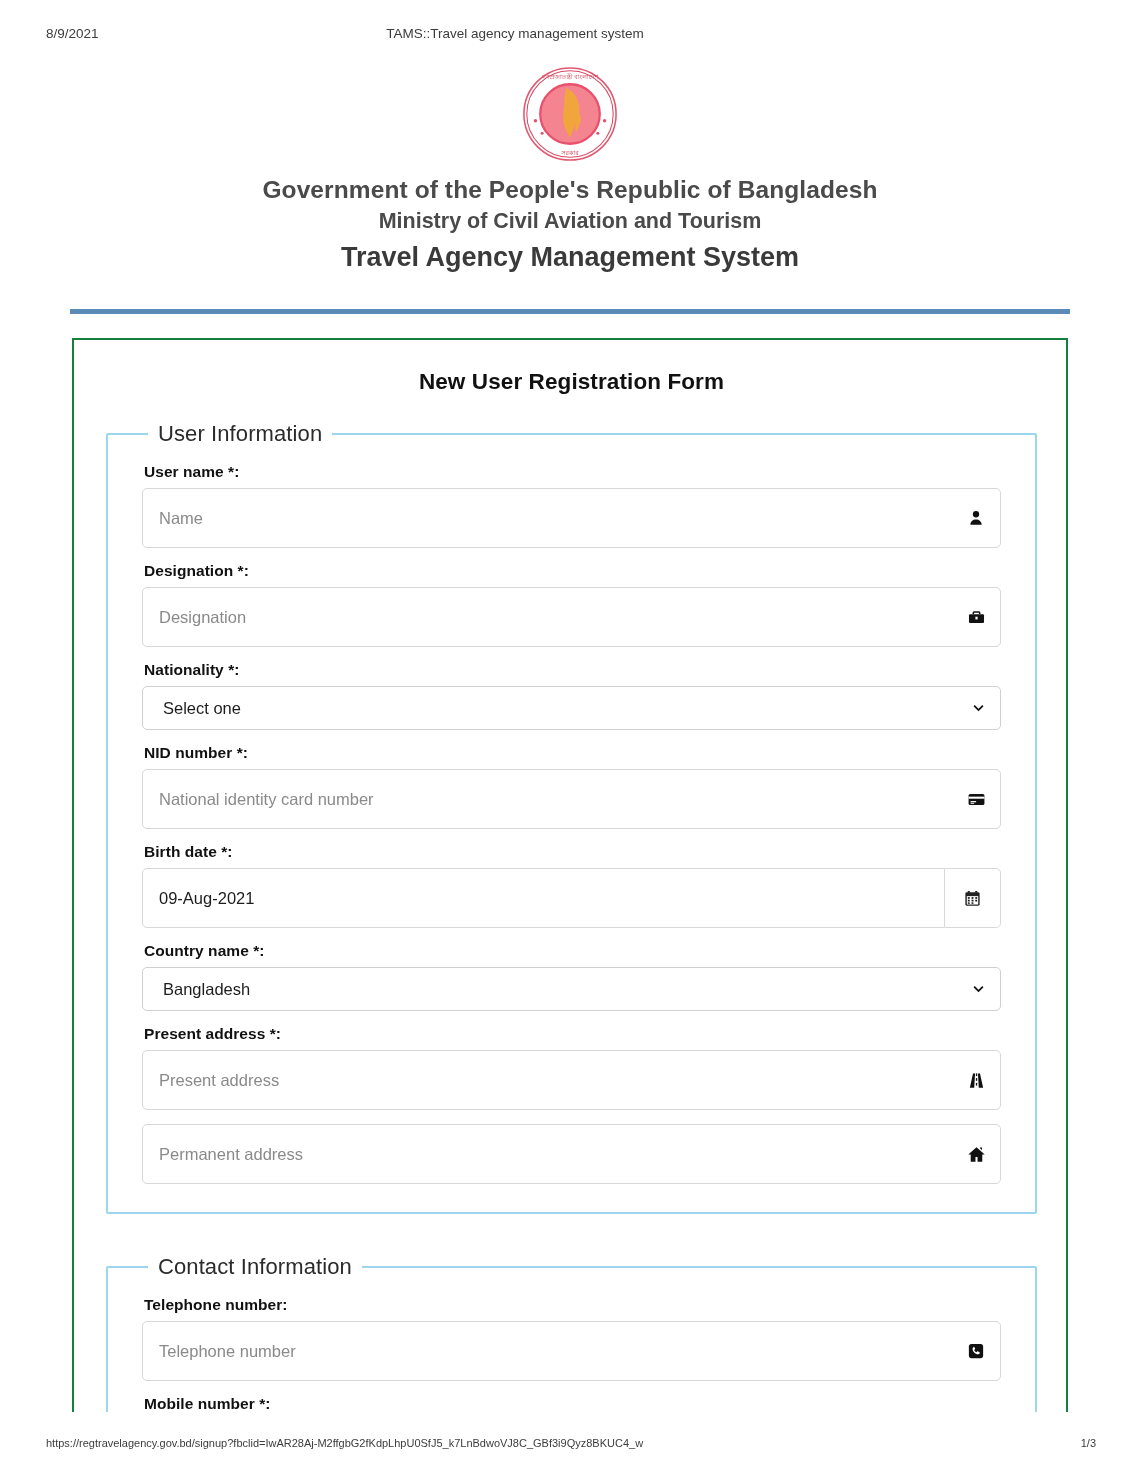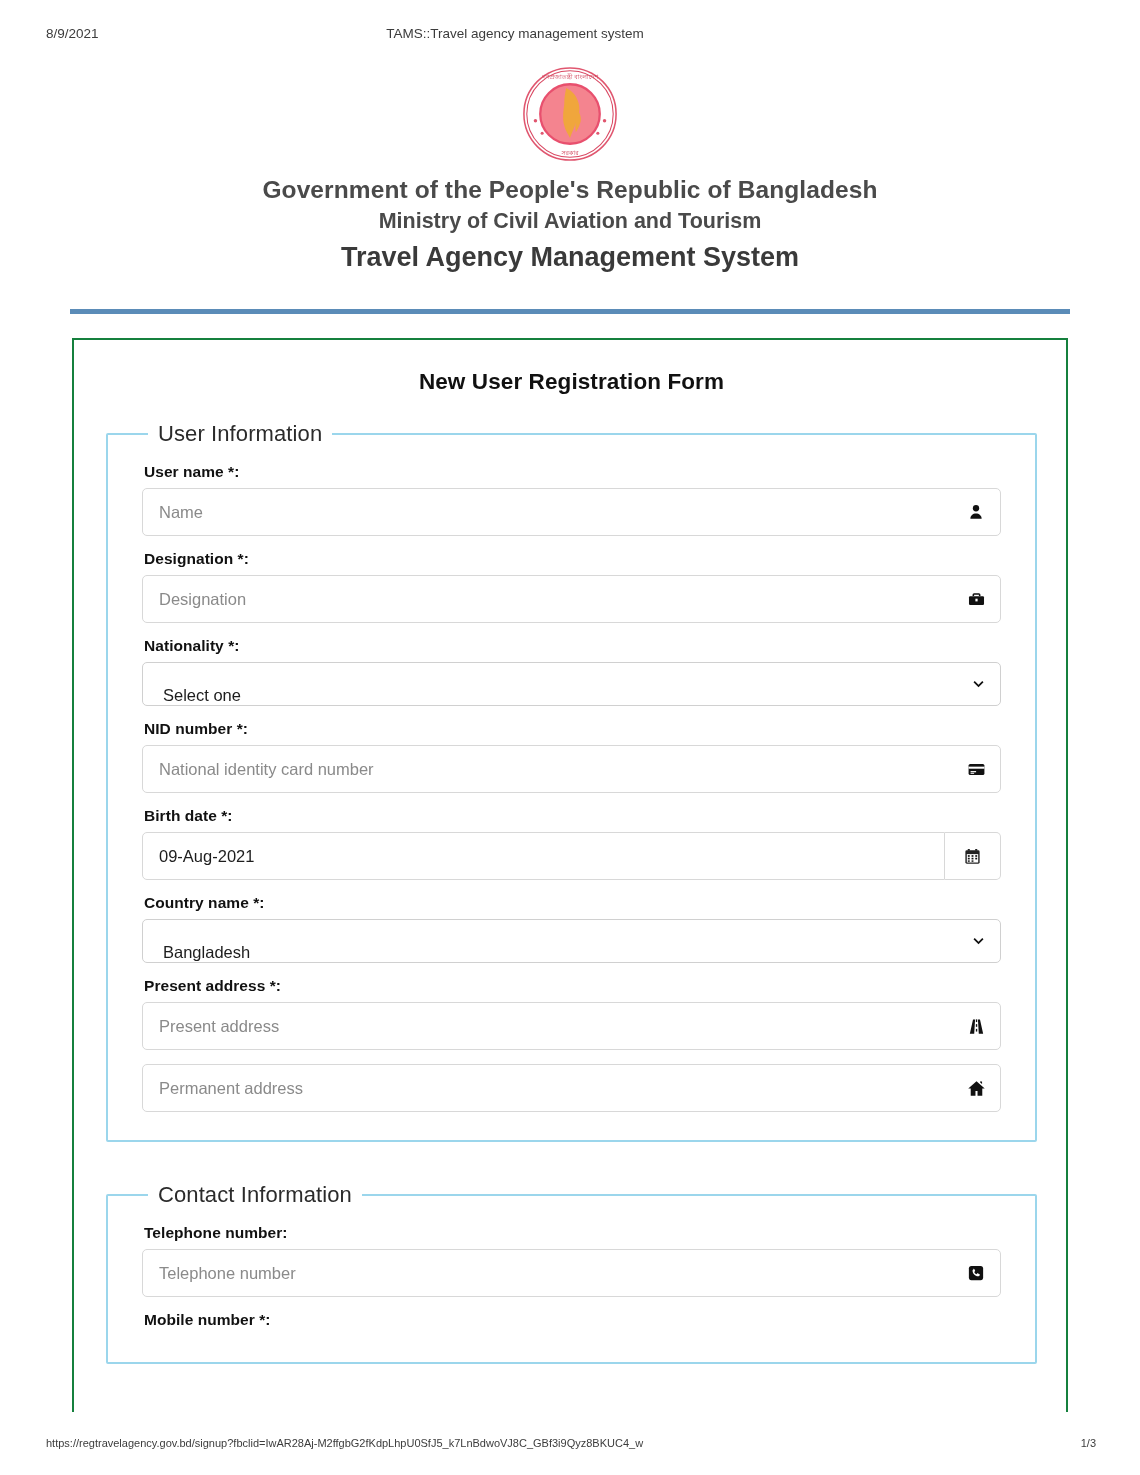--- a/index.html
+++ b/index.html
@@ -122,21 +122,21 @@
   }
 
   .ctrl {
     position: relative;
     display: flex;
     align-items: stretch;
     width: 100%;
   }
   .input-box {
     flex: 1 1 auto;
-    height: 48px;
+    height: 60px;
     border: 1px solid #d8d8d8;
     border-radius: 5px;
     background: #fff;
     display: flex;
     align-items: center;
     padding: 0 44px 0 16px;
     font-size: 16.5px;
     position: relative;
     min-width: 0;
   }
@@ -173,21 +173,21 @@
   .icon-btn svg { display: block; fill: #222; }
 
   
   .select-box {
     width: 100%;
     height: 44px;
     border: 1px solid #d0d0d0;
     border-radius: 5px;
     background: #fff;
     display: flex;
-    align-items: flex-end;
+    align-items: center;
     padding: 0 40px 0 20px;
     font-size: 16.5px;
     color: #1d1d1d;
     position: relative;
     cursor: pointer;
   }
   .chev {
     position: absolute;
     right: 14px; top: 50%;
     transform: translateY(-50%);

